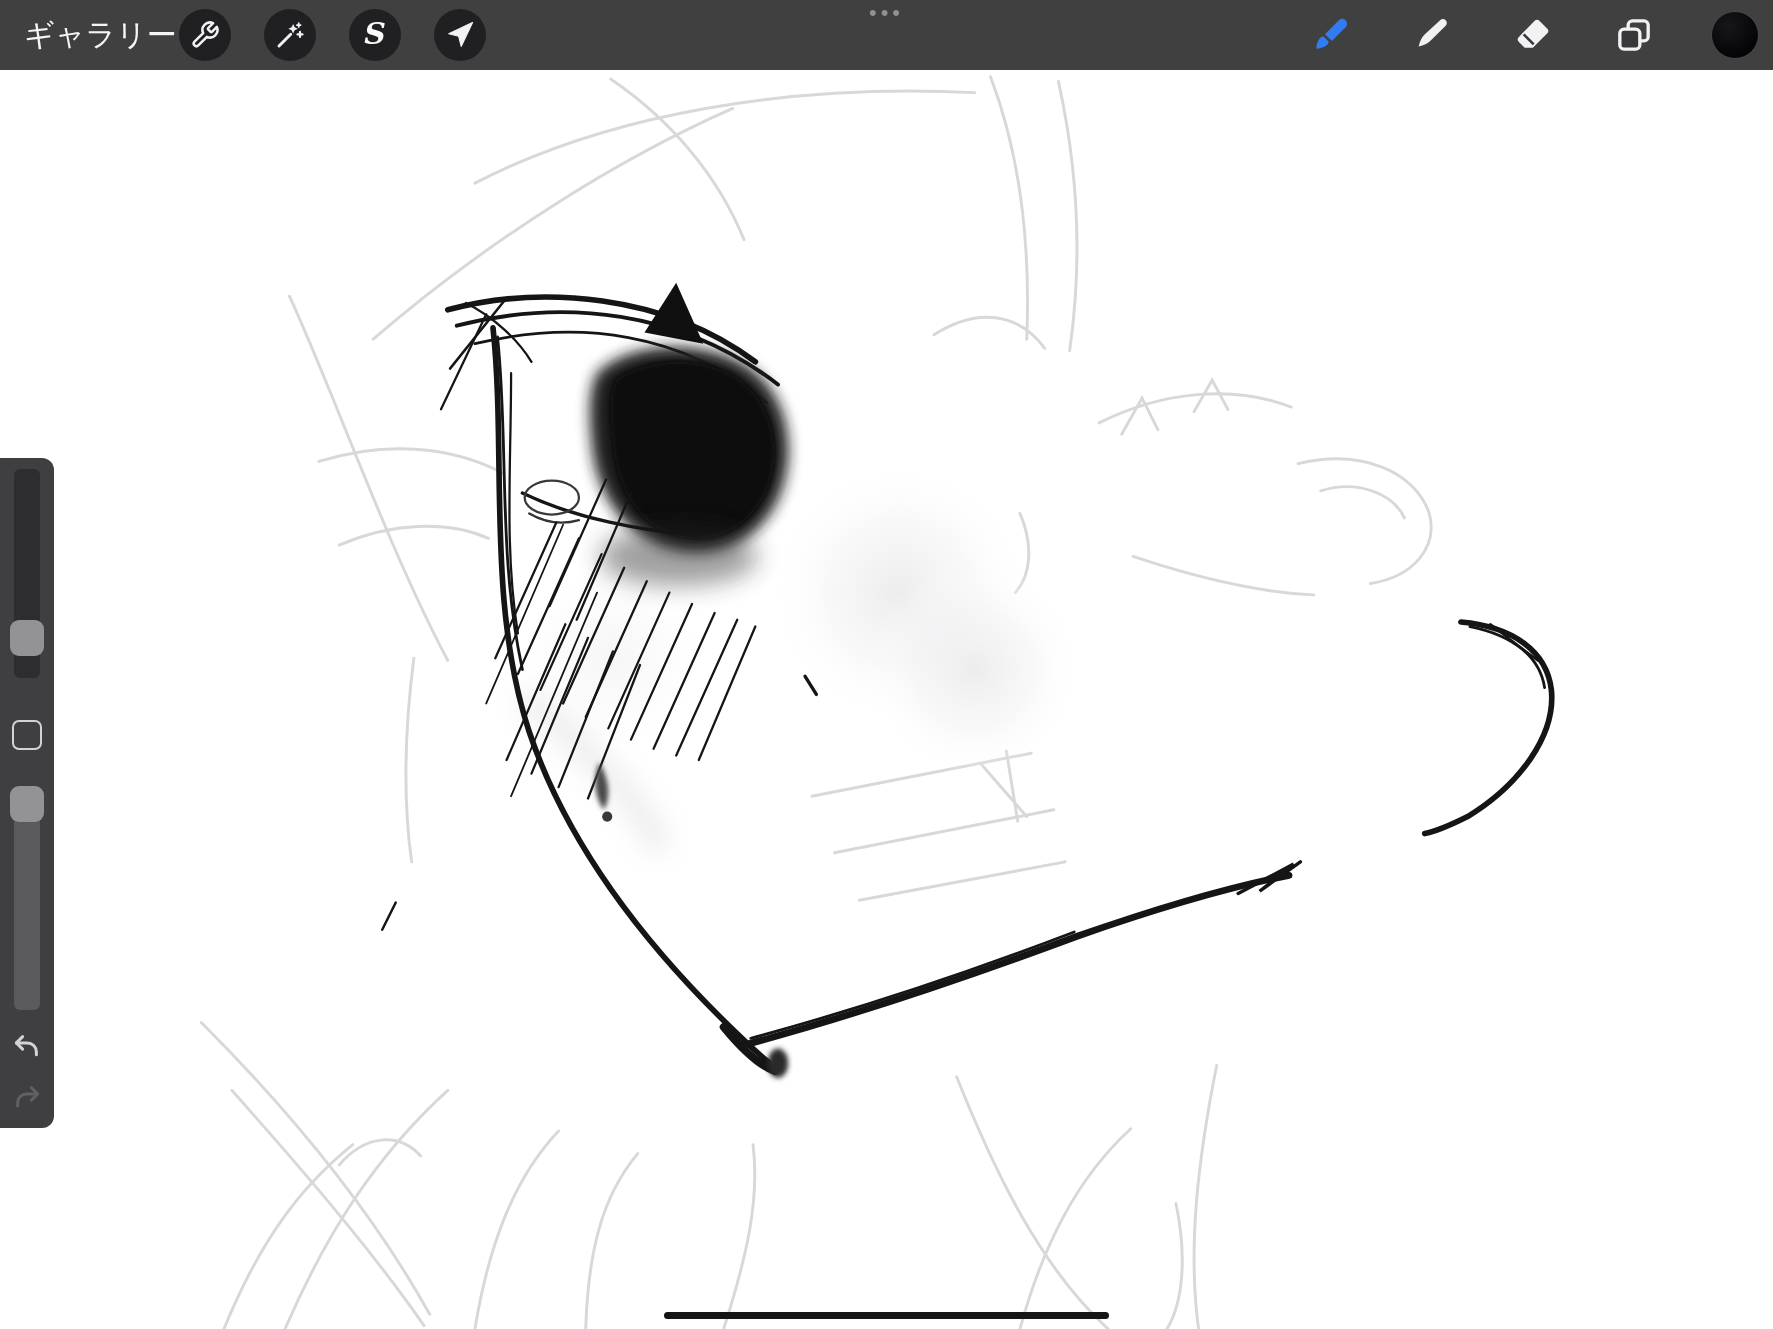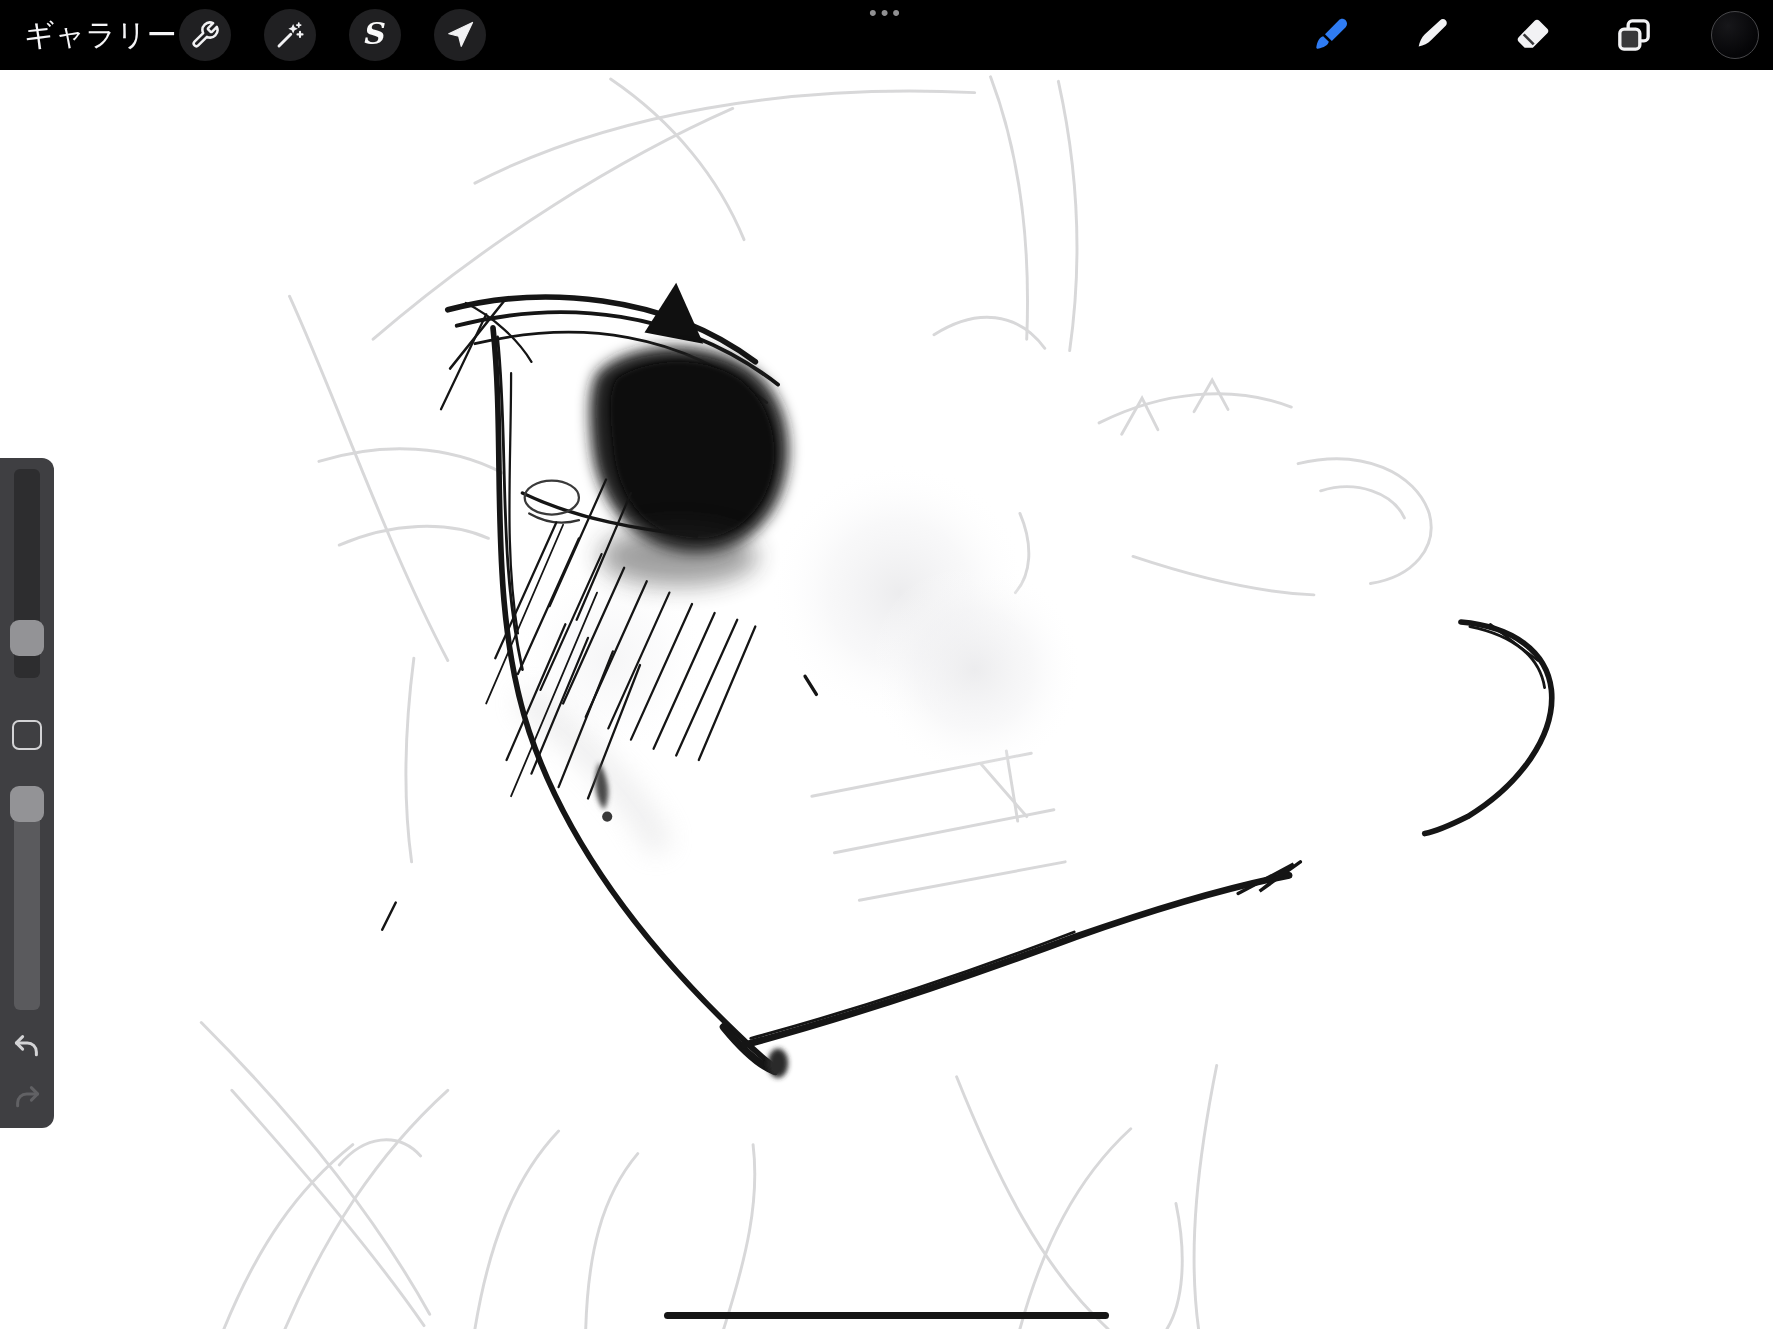--- a/index.html
+++ b/index.html
@@ -4,21 +4,21 @@
 <style>
   html,body{margin:0;padding:0;}
   body{
     width:1773px;height:1329px;position:relative;overflow:hidden;
     background:#ffffff;font-family:"Liberation Sans",sans-serif;
     -webkit-font-smoothing:antialiased;
   }
   
   .topbar{
     position:absolute;top:0;left:0;width:1773px;height:70px;
-    background:#000000;z-index:20;
+    background:#404040;z-index:20;
   }
   .gallery-btn{
     position:absolute;left:24px;top:0;height:70px;
     background:transparent;border:none;padding:0;
     color:#f5f5f7;font-size:30px;font-family:"Liberation Sans","DejaVu Sans",sans-serif;
     display:flex;align-items:center;cursor:default;
   }
   .left-tools{
     position:absolute;left:179px;top:9px;display:flex;gap:33px;align-items:center;
   }

